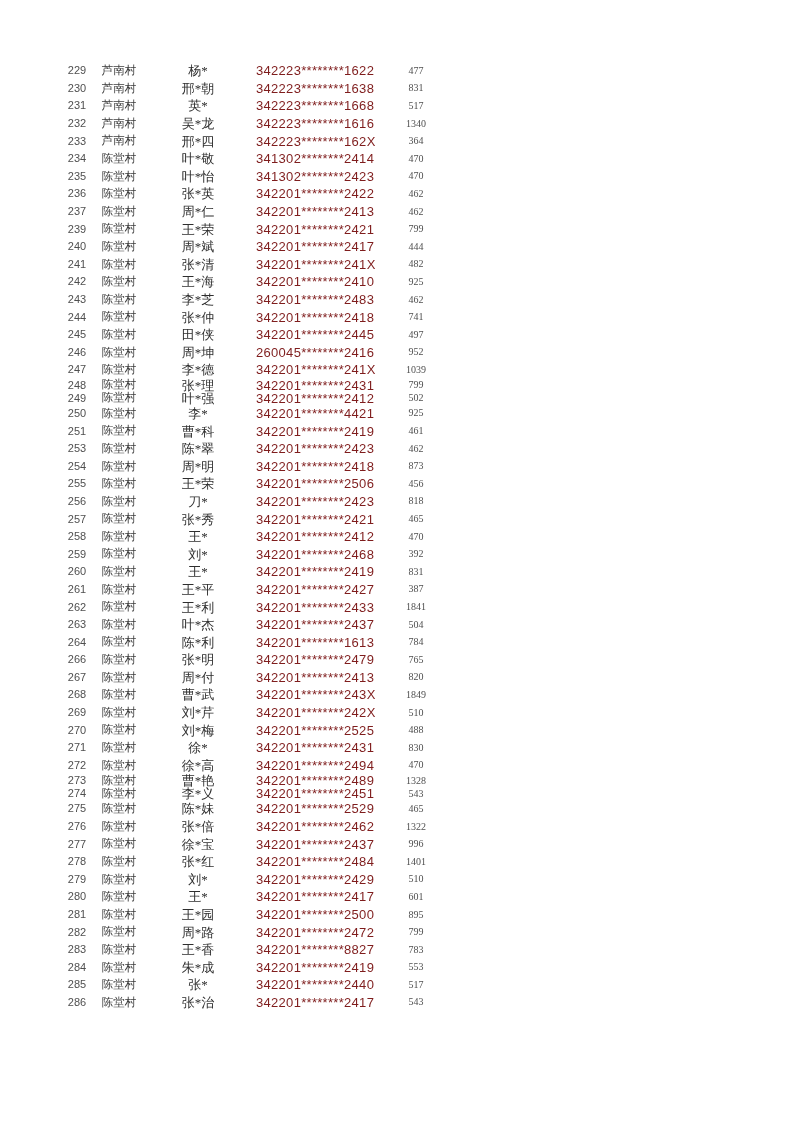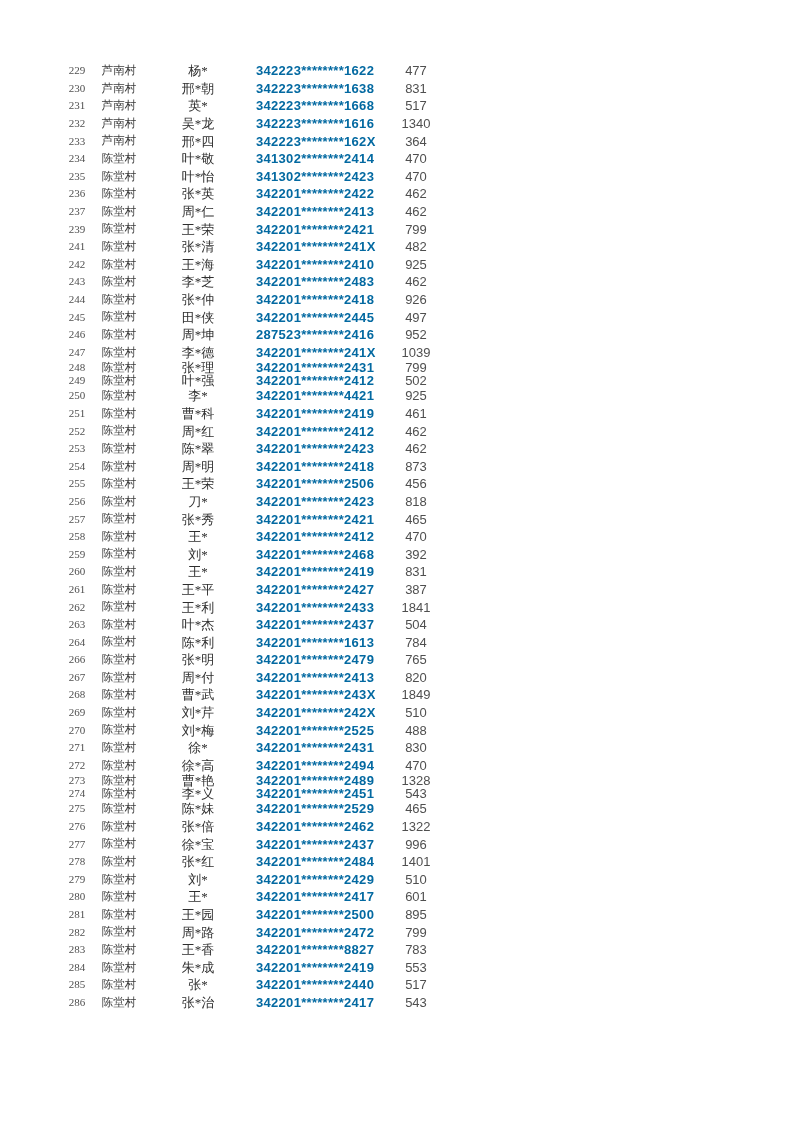--- a/index.html
+++ b/index.html
@@ -28,44 +28,44 @@
     margin: 0;
     vertical-align: middle;
     text-align: center;
     white-space: nowrap;
     overflow: visible;
     line-height: 1;
   }
   tr.row-normal  { height: 17.6px; }
   tr.row-compact { height: 13px; }
   td.cell-seq {
-    font-family: Liberation Serif, serif;
+    font-family: Liberation Sans, sans-serif;
     font-size: 11px;
     color: #4f4f4f;
   }
   td.cell-village {
     font-family: "Liberation Serif", serif;
     font-size: 11.5px;
     color: #3b3b3b;
   }
   td.cell-name {
     font-family: "Liberation Serif", serif;
     font-size: 13px;
     color: #2e2e2e;
   }
   td.cell-id {
     font-family: "Liberation Sans", sans-serif;
     font-size: 13px;
-    font-weight: 700;
-    color: #0369a1;
+    font-weight: 400;
+    color: #7f1d1d;
     letter-spacing: 0.3px;
   }
   td.cell-value {
-    font-family: Liberation Sans, sans-serif;
-    font-size: 13px;
+    font-family: Liberation Serif, serif;
+    font-size: 10px;
     color: #4f4f4f;
   }
 </style>
 </head>
 <body>
 
 <div class="page">
   <table class="roster">
     <colgroup>
       <col style="width:56px">
@@ -151,20 +151,28 @@
         <tr class="row-normal">
           <td></td>
           <td class="cell-seq">239</td>
           <td class="cell-village">陈堂村</td>
           <td class="cell-name">王*荣</td>
           <td class="cell-id">342201********2421</td>
           <td class="cell-value">799</td>
         </tr>
         <tr class="row-normal">
           <td></td>
+          <td class="cell-seq">240</td>
+          <td class="cell-village">陈堂村</td>
+          <td class="cell-name">周*斌</td>
+          <td class="cell-id">342201********2417</td>
+          <td class="cell-value">444</td>
+        </tr>
+        <tr class="row-normal">
+          <td></td>
           <td class="cell-seq">241</td>
           <td class="cell-village">陈堂村</td>
           <td class="cell-name">张*清</td>
           <td class="cell-id">342201********241X</td>
           <td class="cell-value">482</td>
         </tr>
         <tr class="row-normal">
           <td></td>
           <td class="cell-seq">242</td>
           <td class="cell-village">陈堂村</td>
@@ -179,36 +187,36 @@
           <td class="cell-name">李*芝</td>
           <td class="cell-id">342201********2483</td>
           <td class="cell-value">462</td>
         </tr>
         <tr class="row-normal">
           <td></td>
           <td class="cell-seq">244</td>
           <td class="cell-village">陈堂村</td>
           <td class="cell-name">张*仲</td>
           <td class="cell-id">342201********2418</td>
-          <td class="cell-value">926</td>
+          <td class="cell-value">741</td>
         </tr>
         <tr class="row-normal">
           <td></td>
           <td class="cell-seq">245</td>
           <td class="cell-village">陈堂村</td>
           <td class="cell-name">田*侠</td>
           <td class="cell-id">342201********2445</td>
           <td class="cell-value">497</td>
         </tr>
         <tr class="row-normal">
           <td></td>
           <td class="cell-seq">246</td>
           <td class="cell-village">陈堂村</td>
           <td class="cell-name">周*坤</td>
-          <td class="cell-id">287523********2416</td>
+          <td class="cell-id">260045********2416</td>
           <td class="cell-value">952</td>
         </tr>
         <tr class="row-normal">
           <td></td>
           <td class="cell-seq">247</td>
           <td class="cell-village">陈堂村</td>
           <td class="cell-name">李*德</td>
           <td class="cell-id">342201********241X</td>
           <td class="cell-value">1039</td>
         </tr>
@@ -236,28 +244,20 @@
           <td class="cell-id">342201********4421</td>
           <td class="cell-value">925</td>
         </tr>
         <tr class="row-normal">
           <td></td>
           <td class="cell-seq">251</td>
           <td class="cell-village">陈堂村</td>
           <td class="cell-name">曹*科</td>
           <td class="cell-id">342201********2419</td>
           <td class="cell-value">461</td>
-        </tr>
-        <tr class="row-normal">
-          <td></td>
-          <td class="cell-seq">252</td>
-          <td class="cell-village">陈堂村</td>
-          <td class="cell-name">周*红</td>
-          <td class="cell-id">342201********2412</td>
-          <td class="cell-value">462</td>
         </tr>
         <tr class="row-normal">
           <td></td>
           <td class="cell-seq">253</td>
           <td class="cell-village">陈堂村</td>
           <td class="cell-name">陈*翠</td>
           <td class="cell-id">342201********2423</td>
           <td class="cell-value">462</td>
         </tr>
         <tr class="row-normal">

